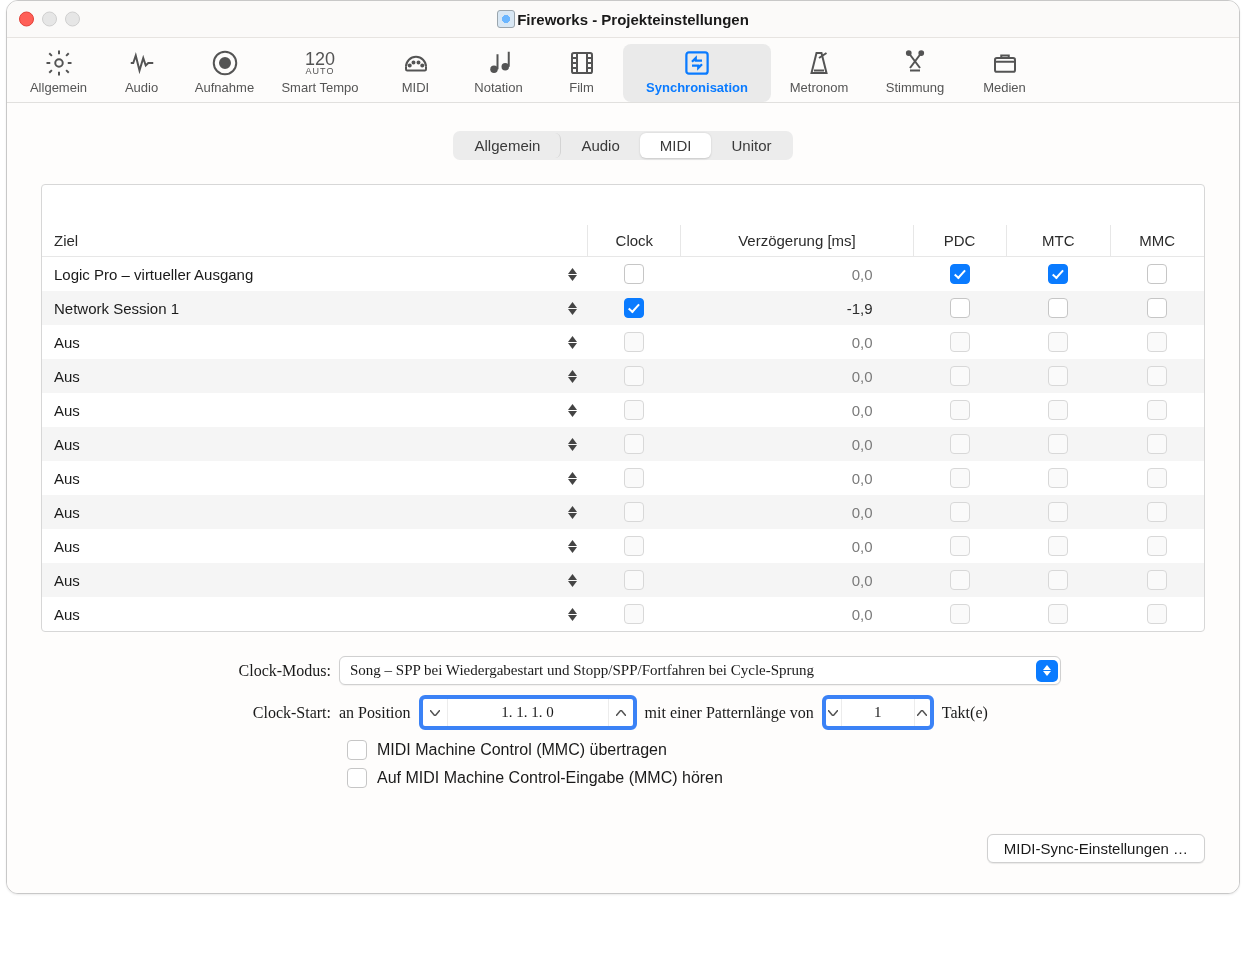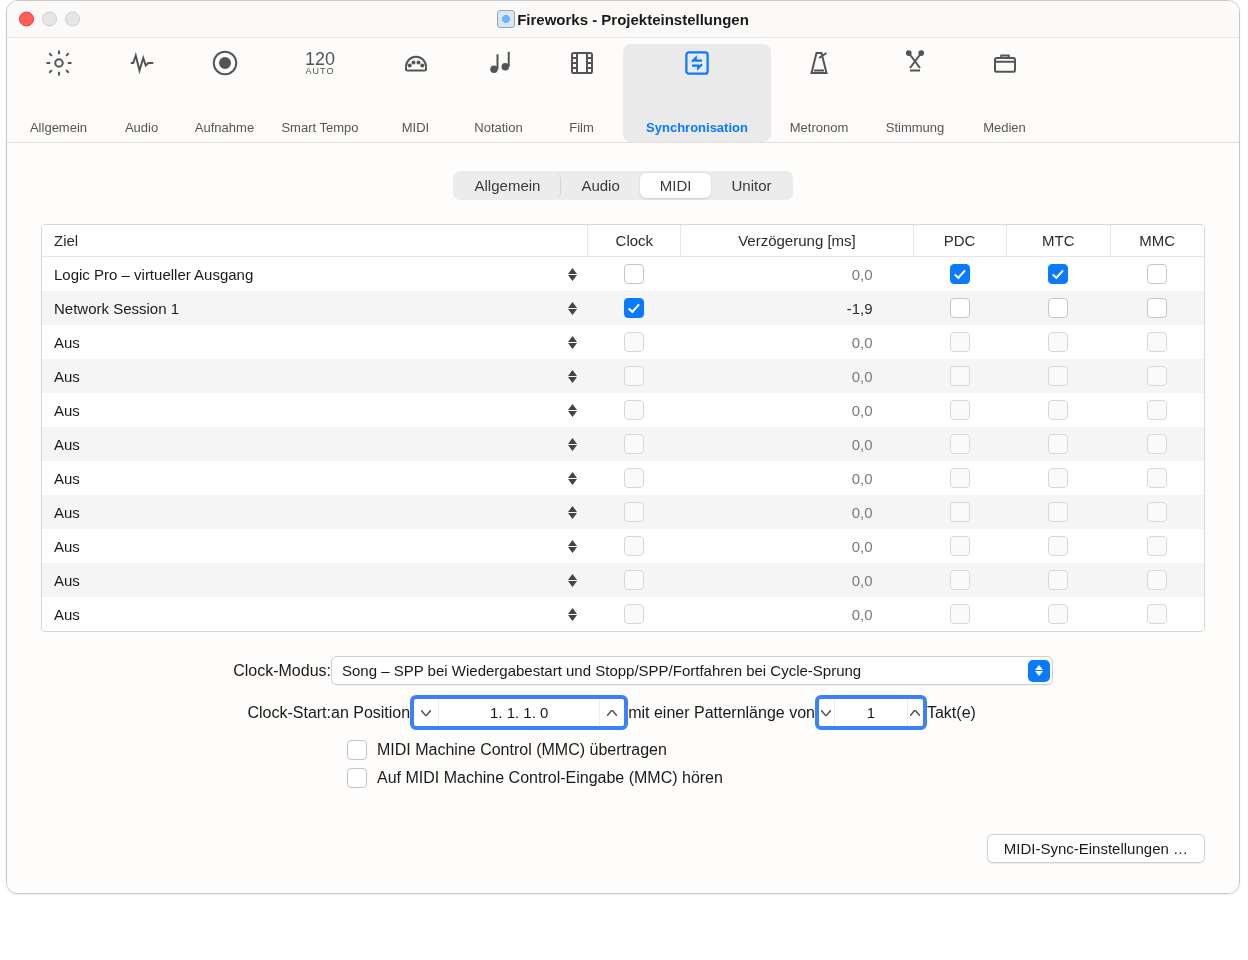--- a/index.html
+++ b/index.html
@@ -86,21 +86,20 @@
   .tool {
     display: flex;
     flex-direction: column;
     align-items: center;
     width: 75px;
     padding: 3px 4px 7px 4px;
     border-radius: 8px;
     font-size: 13px;
     color: #555;
     position: relative;
-    gap: 40px;
   }
   .tool .glyph {
     height: 32px;
     display: flex;
     align-items: center;
     justify-content: center;
     color: #545454;
   }
   .tool.active {
     background: #eaeaea;
@@ -144,20 +143,21 @@
   
   .table-wrap {
     border: 1px solid var(--border);
     border-radius: 4px;
     background: #fff;
     overflow: hidden;
   }
   table {
     border-collapse: collapse;
     width: 100%;
+    margin-top: 40px;
   }
   thead th {
     background: var(--bg-white);
     text-align: center;
     font-weight: 400;
     font-size: 15px;
     color: #2b2b2b;
     padding: 7px 4px;
     border-bottom: 1px solid var(--divider);
     border-right: 1px solid var(--divider);
@@ -218,22 +218,23 @@
     background: #fafafa;
   }
   
   .form {
     margin-top: 24px;
     padding-left: 100px;
   }
   .row {
     display: flex;
     align-items: center;
-    gap: 0;
+    gap: 8px;
     margin-bottom: 10px;
+    font-family: Liberation Serif, serif;
   }
   .row-label {
     width: 190px;
     text-align: right;
     font-size: 16px;
   }
   .select {
     display: inline-flex;
     align-items: center;
     border: 1px solid #d0d0d0;

